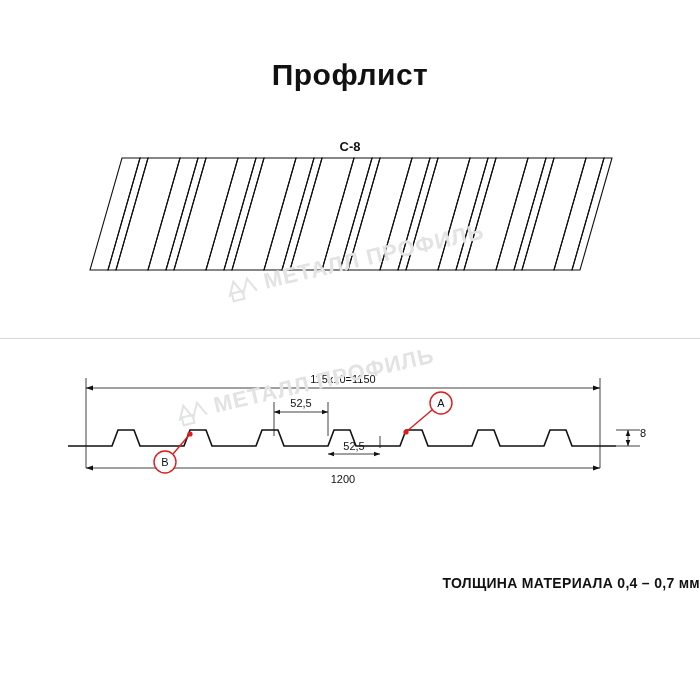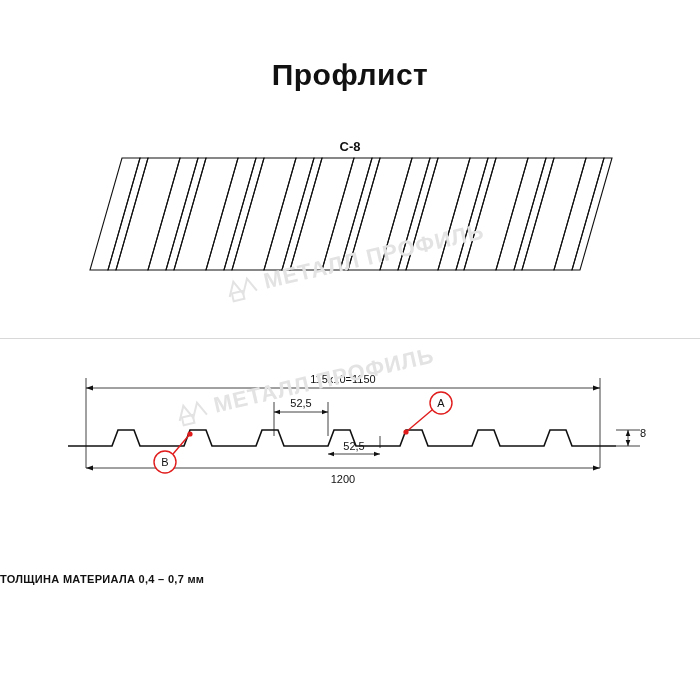--- a/index.html
+++ b/index.html
@@ -60,25 +60,25 @@
   }
   .section-wrap {
     position: absolute;
     top: 350px;
     left: 28px;
     width: 630px;
     height: 140px;
   }
   .footer {
     position: absolute;
-    bottom: 68px;
-    left: 0;
-    width: 700px;
-    text-align: left;
-    font-size: 11px;
+    bottom: 62px;
+    left: 0;
+    width: 700px;
+    text-align: right;
+    font-size: 14px;
     font-weight: bold;
     letter-spacing: 0.3px;
     color: #111111;
   }
   .wm {
     position: absolute;
     pointer-events: none;
     color: #e3e3e3;
     font-weight: bold;
     font-size: 22px;

